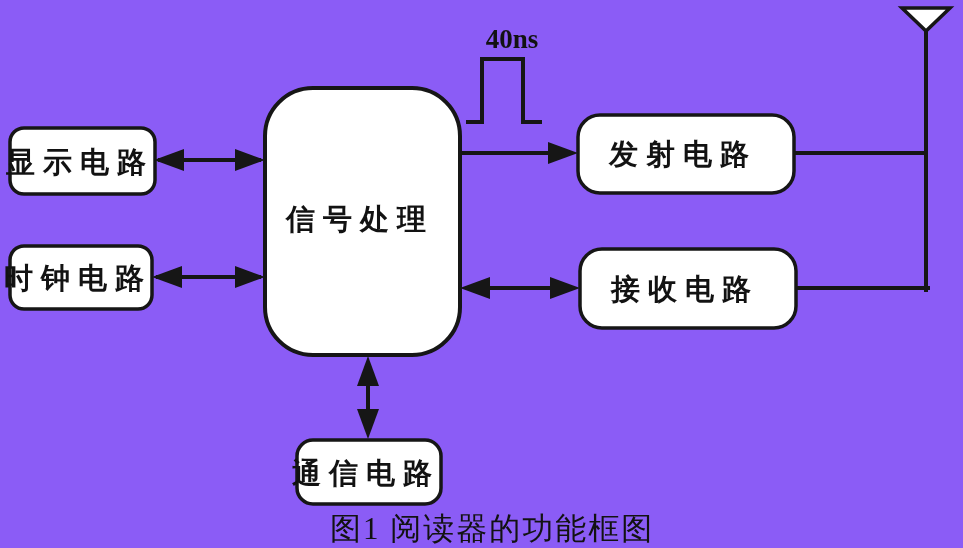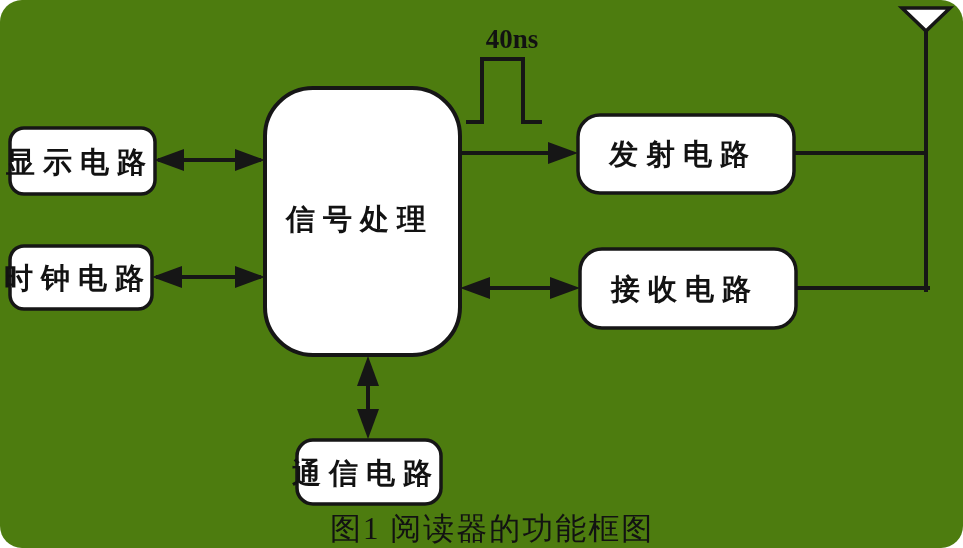--- a/index.html
+++ b/index.html
@@ -4,23 +4,22 @@
 <style>
   html, body {
     margin: 0;
     padding: 0;
     background: #ffffff;
   }
   .stage {
     position: relative;
     width: 963px;
     height: 548px;
-    background: #4d7c0f;
+    background: #8b5cf6;
     overflow: hidden;
-    border-radius: 22px;
   }
   svg { display: block; }
   .node {
     fill: #ffffff;
     stroke: #161616;
     stroke-width: 3.5;
   }
   .node-big {
     fill: #ffffff;
     stroke: #161616;

